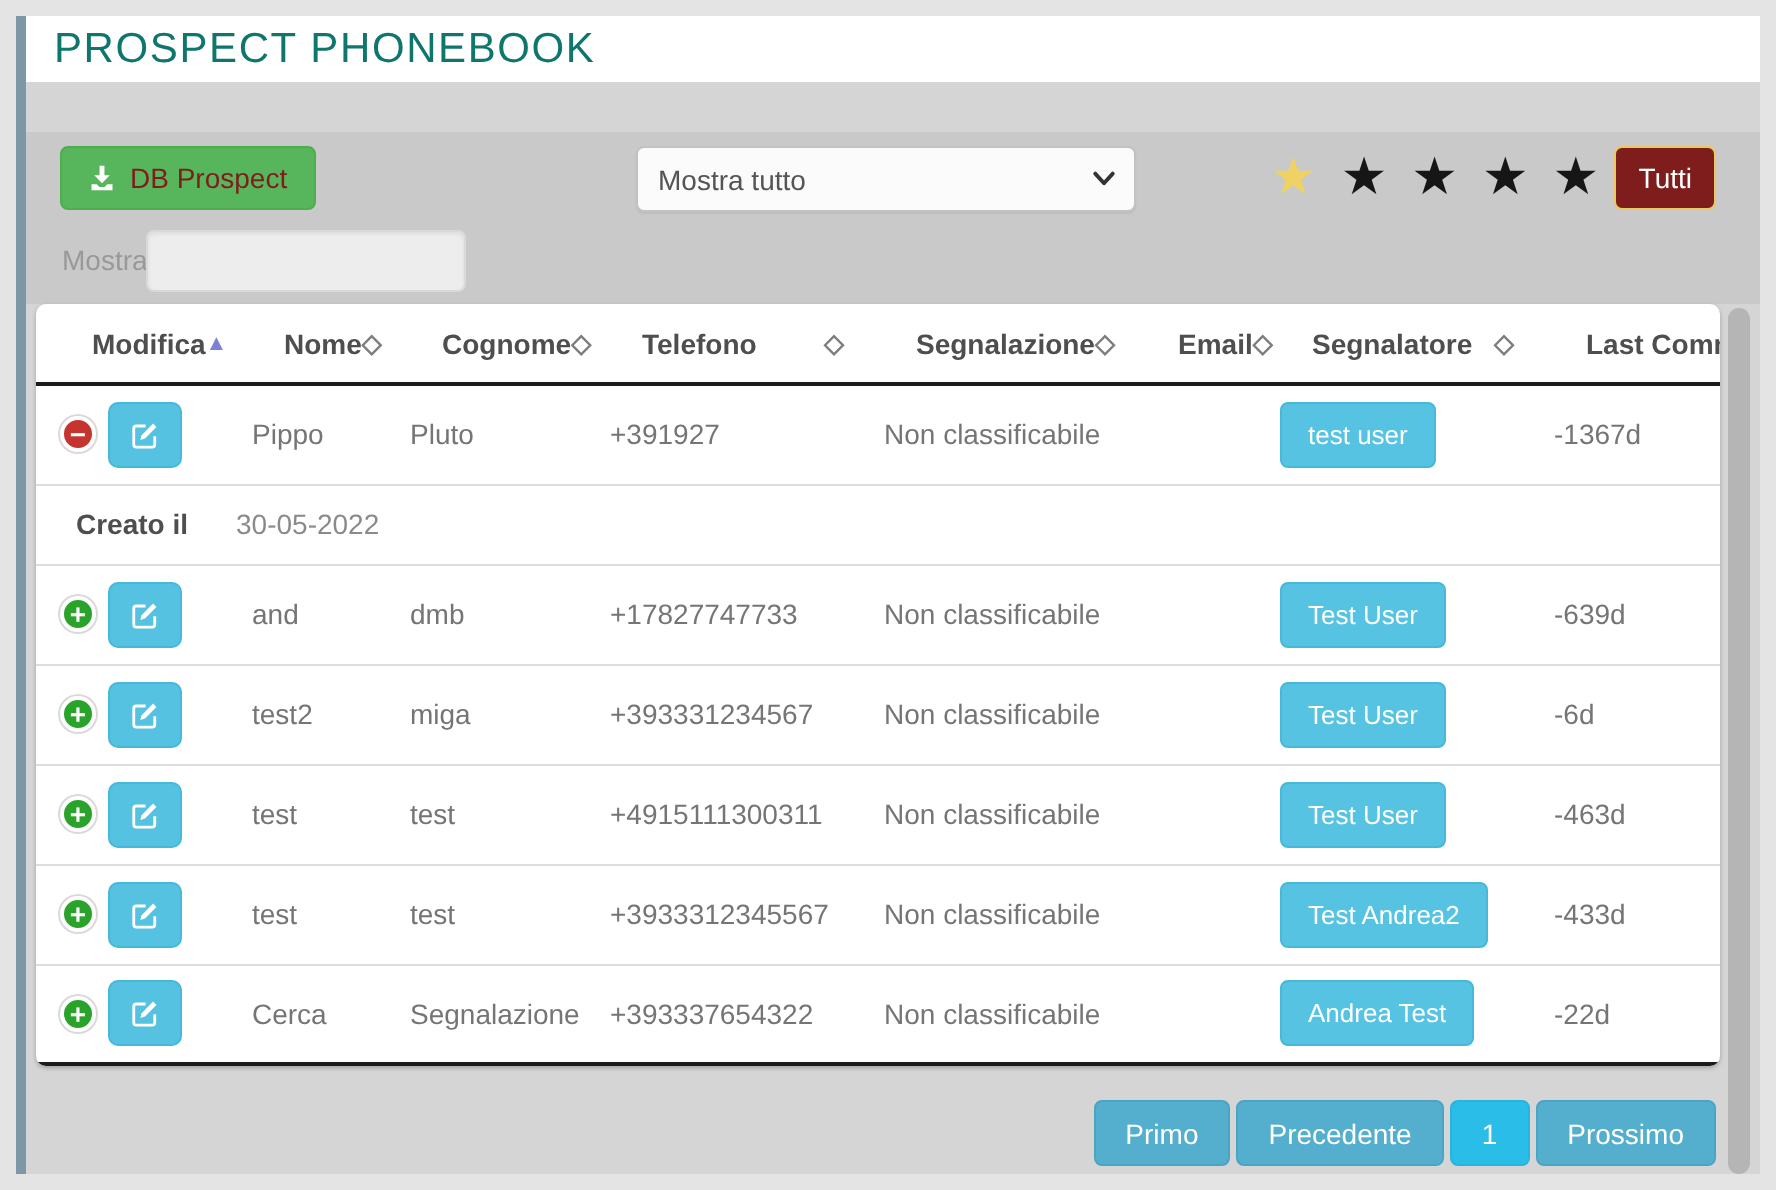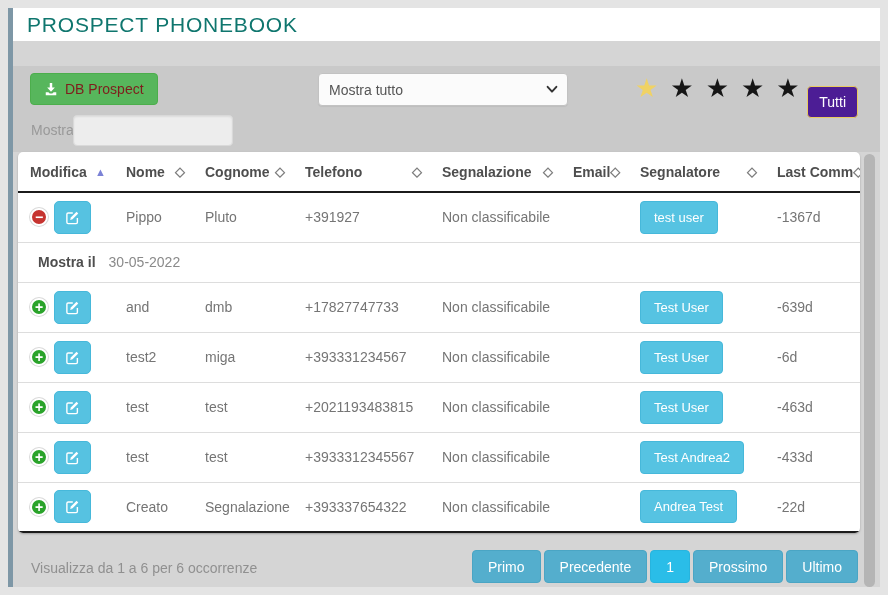--- a/index.html
+++ b/index.html
@@ -22,48 +22,48 @@
   .select-wrap select { width:100%; height:100%; appearance:none; -webkit-appearance:none;
                border:1px solid #c2c2c2; border-radius:4px; background:#fbfbfb;
                padding:0 28px 0 10px; font-size:14px; color:#555; font-family:inherit;
                box-shadow:0 1px 1px rgba(0,0,0,0.06); }
   .select-wrap .chevron { position:absolute; right:9px; top:9px; pointer-events:none; }
   .stars { position:absolute; left:622px; top:6px; display:flex; gap:12px; font-size:26px;
            line-height:32px; }
   .star { cursor:pointer; }
   .star.active { color:#f0d264; }
   .star.inactive { color:#161616; }
-  .btn-tutti { position:absolute; right:22px; top:20px; height:32px; padding:0 11px;
-               background:#4c1d95; border:1px solid #e9ca60; border-radius:4px; color:#fff;
+  .btn-tutti { position:absolute; right:22px; top:7px; height:32px; padding:0 11px;
+               background:#7f1d1d; border:1px solid #e9ca60; border-radius:4px; color:#fff;
                font-size:14px; cursor:pointer; font-family:inherit; }
 
   .search-row { position:relative; height:40px; }
   .search-row label { position:absolute; left:18px; top:10px; font-size:14px; color:#999; }
   .search-input { position:absolute; left:60px; top:3px; width:160px; height:31px;
                background:#ededed; border:1px solid #d9d9d9; border-radius:4px;
                box-shadow:inset 0 1px 2px rgba(0,0,0,0.07); padding:0 8px; font-size:14px;
                color:#555; outline:none; font-family:inherit; }
 
   .card { position:absolute; left:10px; top:144px; width:842px; background:#fff;
           border-radius:5px; overflow:hidden; box-shadow:0 1px 2px rgba(0,0,0,0.25); }
   table { width:100%; border-collapse:collapse; table-layout:fixed; }
   col.c0{width:96px} col.c1{width:79px} col.c2{width:100px} col.c3{width:137px}
   col.c4{width:131px} col.c5{width:67px} col.c6{width:137px}
-  th { height:40px; border-bottom:2px solid #1b1b1b; padding:0 8px 0 12px; cursor:pointer; }
+  th { height:40px; border-bottom:2px solid #1b1b1b; padding:0 8px 0 28px; cursor:pointer; }
   .th-inner { display:flex; align-items:center; justify-content:space-between; }
   .th-inner .lbl { font-size:14px; font-weight:bold; color:#4e4e4e; white-space:nowrap; }
   .sort-icon { font-size:13px; color:#7d7d7d; }
   .sort-icon.asc { font-size:11px; color:#7b82d6; }
   td { height:50px; border-top:1px solid #ddd; font-size:14px; color:#757575;
        padding:0 8px 0 12px; white-space:nowrap; overflow:hidden; vertical-align:middle; }
   tbody tr:first-child td { border-top:none; }
   tbody tr:last-child td { border-bottom:2px solid #1b1b1b; }
   tr.group-row td { height:40px; }
   .group-label { font-weight:bold; color:#4e4e4e; padding-left:8px; }
-  .group-value { color:#8a8a8a; margin-left:13px; }
+  .group-value { color:#8a8a8a; margin-left:24px; }
   .mod-wrap { display:flex; align-items:center; gap:6px; }
   .expand-icon { width:18px; height:18px; min-width:18px; border-radius:50%; color:#fff;
        display:flex; align-items:center; justify-content:center; font-size:14px;
        font-weight:bold; border:2px solid #fff; box-shadow:0 0 0 1px rgba(0,0,0,0.15);
        cursor:pointer; line-height:1; }
   .expand-icon.minus { background:#c63430; }
   .expand-icon.plus  { background:#2aa32a; }
   .edit-btn { width:37px; height:33px; background:#56c2e1; border:1px solid #46b8da;
        border-radius:5px; display:flex; align-items:center; justify-content:center;
        cursor:pointer; }
@@ -207,21 +207,21 @@
             </td>
             <td>Pippo</td>
             <td>Pluto</td>
             <td>+391927</td>
             <td>Non classificabile</td>
             <td></td>
             <td><button class="seg-btn">test user</button></td>
             <td>-1367d</td>
           </tr>
           <tr class="group-row">
-            <td colspan="8"><span class="group-label">Mostra il</span><span class="group-value">30-05-2022</span></td>
+            <td colspan="8"><span class="group-label">Creato il</span><span class="group-value">30-05-2022</span></td>
           </tr>
           <tr>
             <td>
               <div class="mod-wrap">
                 <span class="expand-icon plus">+</span>
                 <button class="edit-btn">
                   <span style="display:flex;">
                     <svg width="15" height="15" viewBox="0 0 16 16">
                       <path d="M13.2 8.6v4.5c0 .8-.6 1.4-1.4 1.4H3.4c-.8 0-1.4-.6-1.4-1.4V4.6c0-.8.6-1.4 1.4-1.4h4.9" fill="none" stroke="#fff" stroke-width="1.5"></path>
                       <path d="M6.2 8.1l6.1-6.2 1.8 1.8-6.1 6.2-2.5.7z" fill="#fff"></path>
@@ -269,21 +269,21 @@
                     <svg width="15" height="15" viewBox="0 0 16 16">
                       <path d="M13.2 8.6v4.5c0 .8-.6 1.4-1.4 1.4H3.4c-.8 0-1.4-.6-1.4-1.4V4.6c0-.8.6-1.4 1.4-1.4h4.9" fill="none" stroke="#fff" stroke-width="1.5"></path>
                       <path d="M6.2 8.1l6.1-6.2 1.8 1.8-6.1 6.2-2.5.7z" fill="#fff"></path>
                     </svg>
                   </span>
                 </button>
               </div>
             </td>
             <td>test</td>
             <td>test</td>
-            <td>+2021193483815</td>
+            <td>+4915111300311</td>
             <td>Non classificabile</td>
             <td></td>
             <td><button class="seg-btn">Test User</button></td>
             <td>-463d</td>
           </tr>
           <tr>
             <td>
               <div class="mod-wrap">
                 <span class="expand-icon plus">+</span>
                 <button class="edit-btn">
@@ -311,39 +311,37 @@
                 <button class="edit-btn">
                   <span style="display:flex;">
                     <svg width="15" height="15" viewBox="0 0 16 16">
                       <path d="M13.2 8.6v4.5c0 .8-.6 1.4-1.4 1.4H3.4c-.8 0-1.4-.6-1.4-1.4V4.6c0-.8.6-1.4 1.4-1.4h4.9" fill="none" stroke="#fff" stroke-width="1.5"></path>
                       <path d="M6.2 8.1l6.1-6.2 1.8 1.8-6.1 6.2-2.5.7z" fill="#fff"></path>
                     </svg>
                   </span>
                 </button>
               </div>
             </td>
-            <td>Creato</td>
+            <td>Cerca</td>
             <td>Segnalazione</td>
             <td>+393337654322</td>
             <td>Non classificabile</td>
             <td></td>
             <td><button class="seg-btn">Andrea Test</button></td>
             <td>-22d</td>
           </tr>
         </tbody>
     </table>
   </div>
 
   <div class="vscrollbar">
     <div class="thumb"></div>
   </div>
 
   <div class="footer">
-    <span class="info">Visualizza da 1 a 6 per 6 occorrenze</span>
     <div class="pagination" id="pagination">
         <button class="page-btn">Primo</button>
         <button class="page-btn">Precedente</button>
         <button class="page-btn active">1</button>
         <button class="page-btn">Prossimo</button>
-        <button class="page-btn">Ultimo</button>
       </div>
   </div>
 </div>
 
 </body></html>

